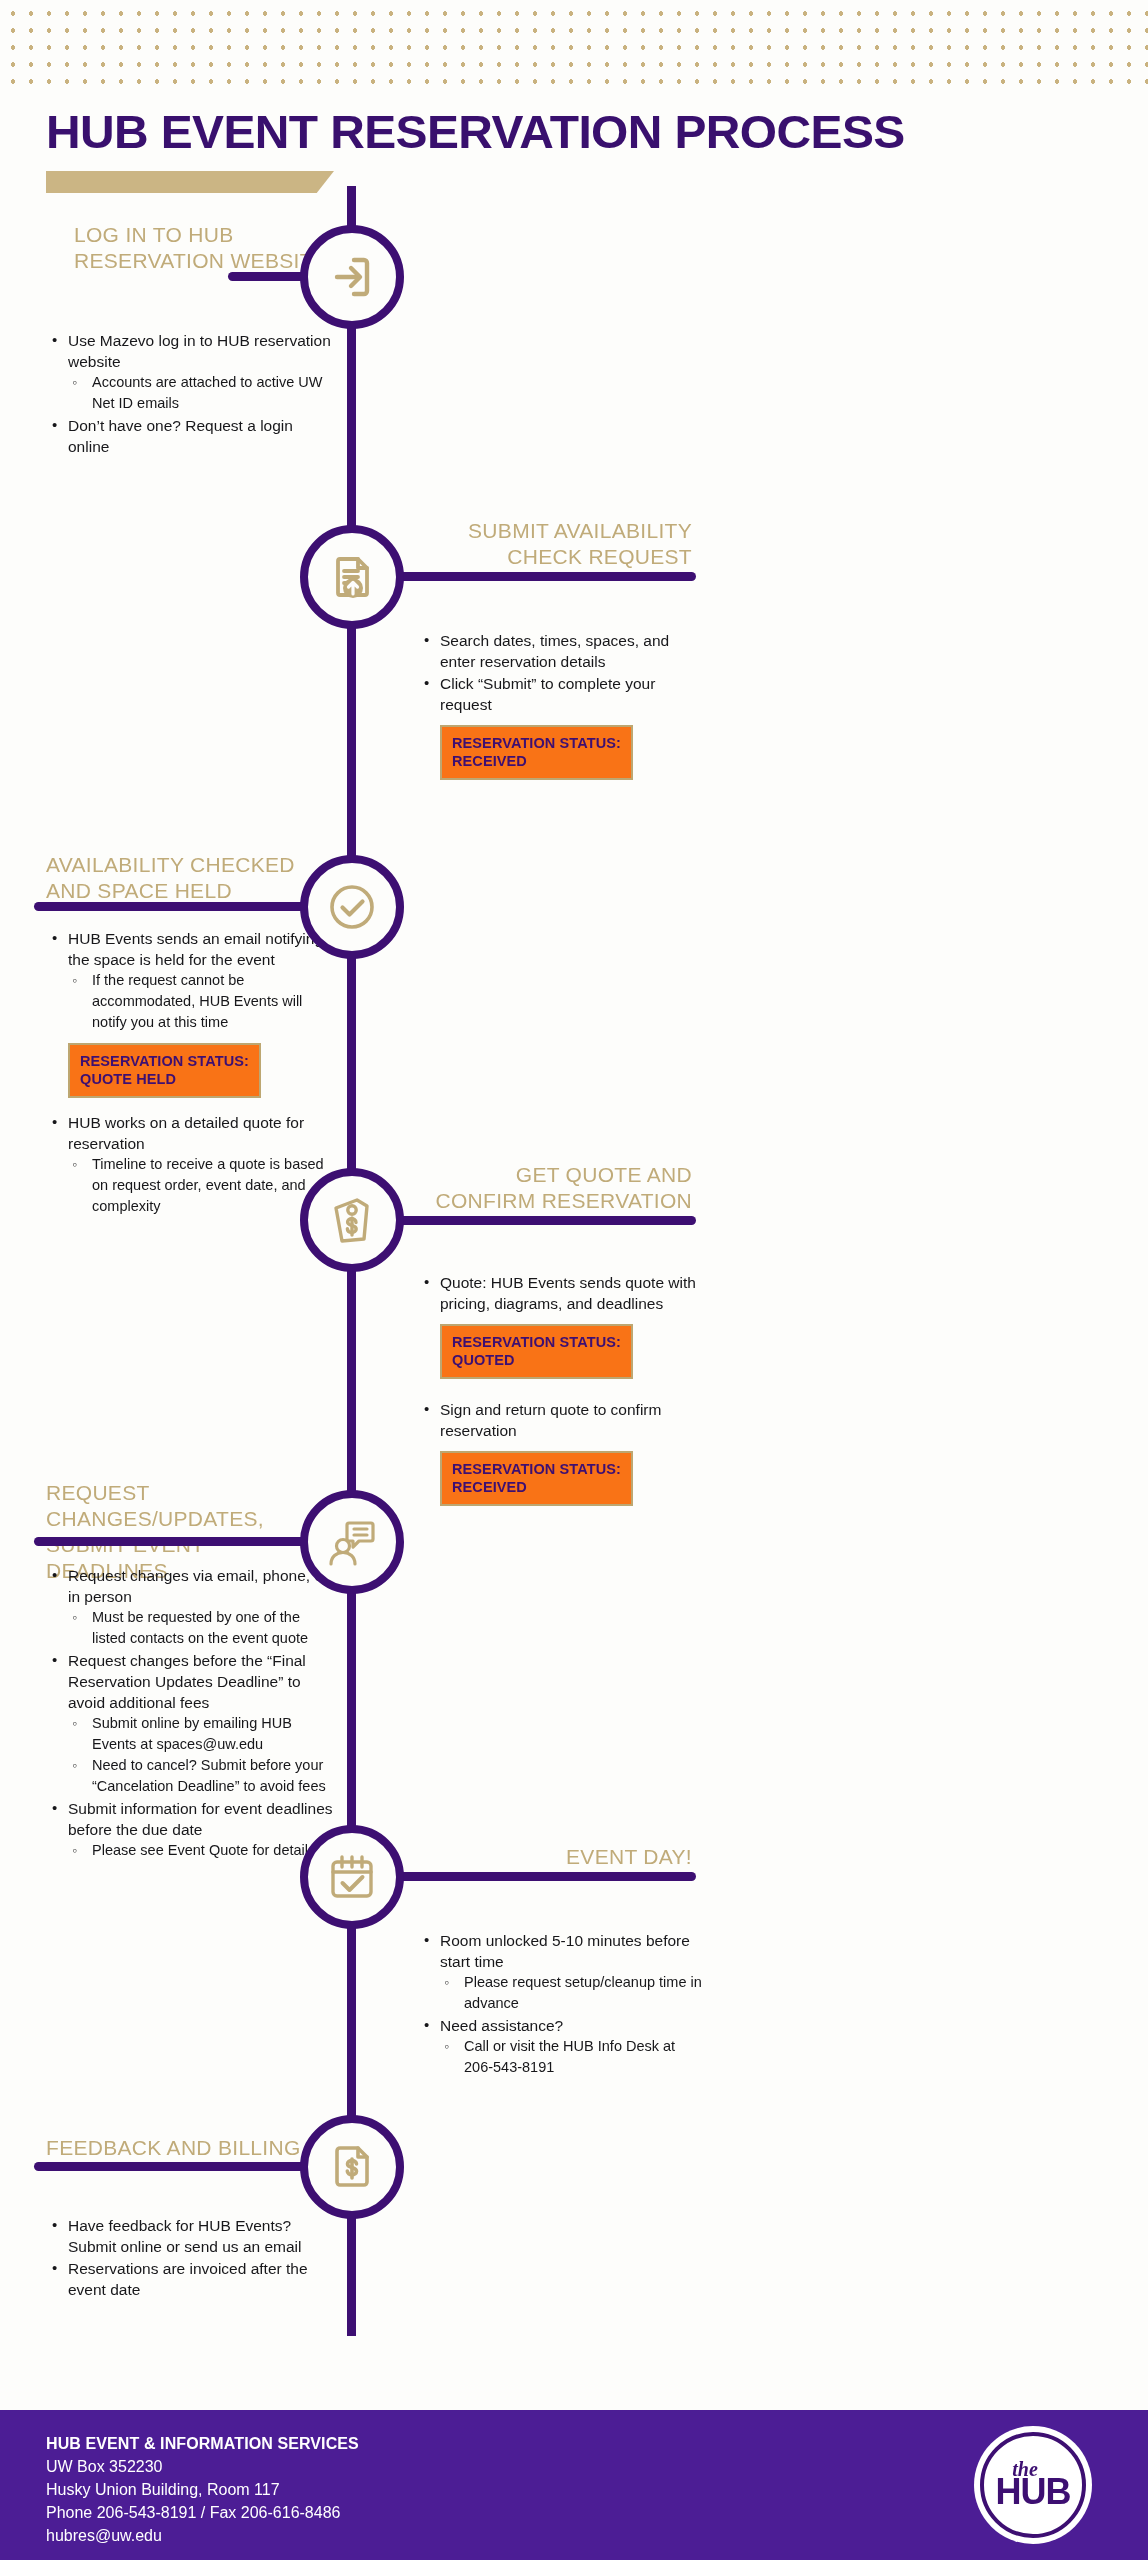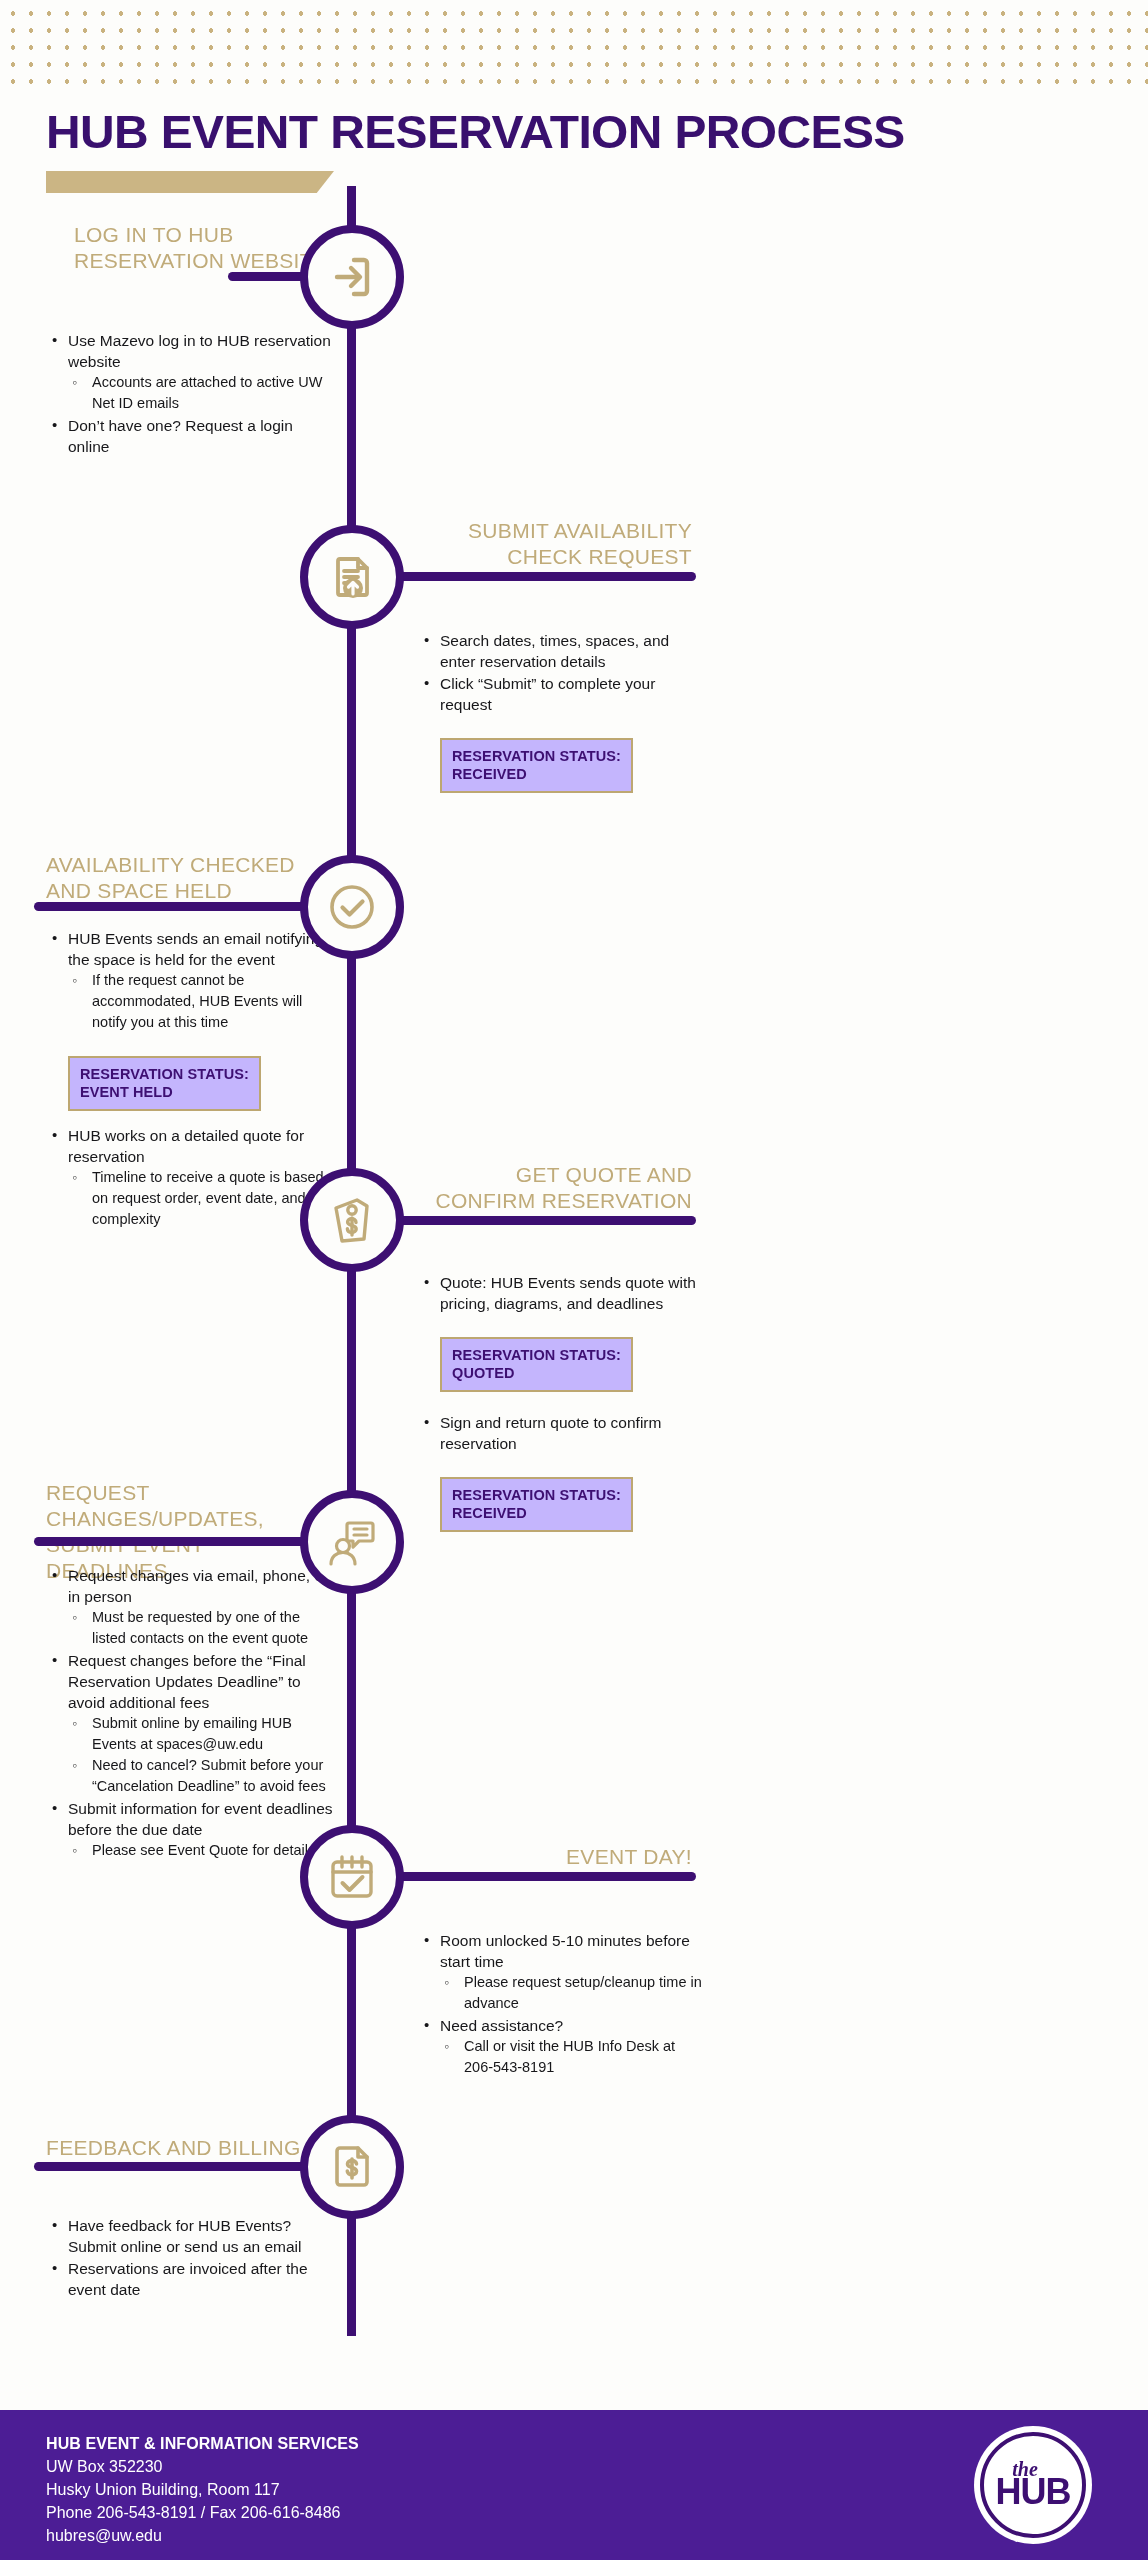--- a/index.html
+++ b/index.html
@@ -130,22 +130,22 @@
     left: 4px;
     top: 0px;
     font-size: 14px;
     color: #4a4a4a;
   }
 
   .status {
     display: inline-block;
     border: 2.5px solid #bda771;
     padding: 7px 10px 8px 10px;
-    margin: 22px 0 8px 22px;
-    background: #c4b5fd;
+    margin: 9px 0 8px 22px;
+    background: #f97316;
   }
   .status .lbl, .status .val {
     display: block;
     font-weight: 700;
     font-size: 14.5px;
     line-height: 18px;
     letter-spacing: 0.1px;
     color: #3d0f72;
   }
 
@@ -294,21 +294,21 @@
     <ul class="lvl1">
       <li>
         <span>HUB Events sends an email notifying the space is held for the event</span>
         <ul class="lvl2">
           <li><span>If the request cannot be accommodated, HUB Events will notify you at this time</span></li>
         </ul>
       </li>
     </ul>
     <div class="status">
       <span class="lbl">RESERVATION STATUS:</span>
-      <span class="val">EVENT HELD</span>
+      <span class="val">QUOTE HELD</span>
     </div>
     <ul class="lvl1" style="margin-top:6px;">
       <li>
         <span>HUB works on a detailed quote for reservation</span>
         <ul class="lvl2">
           <li><span>Timeline to receive a quote is based on request order, event date, and complexity</span></li>
         </ul>
       </li>
     </ul>
   </div>

